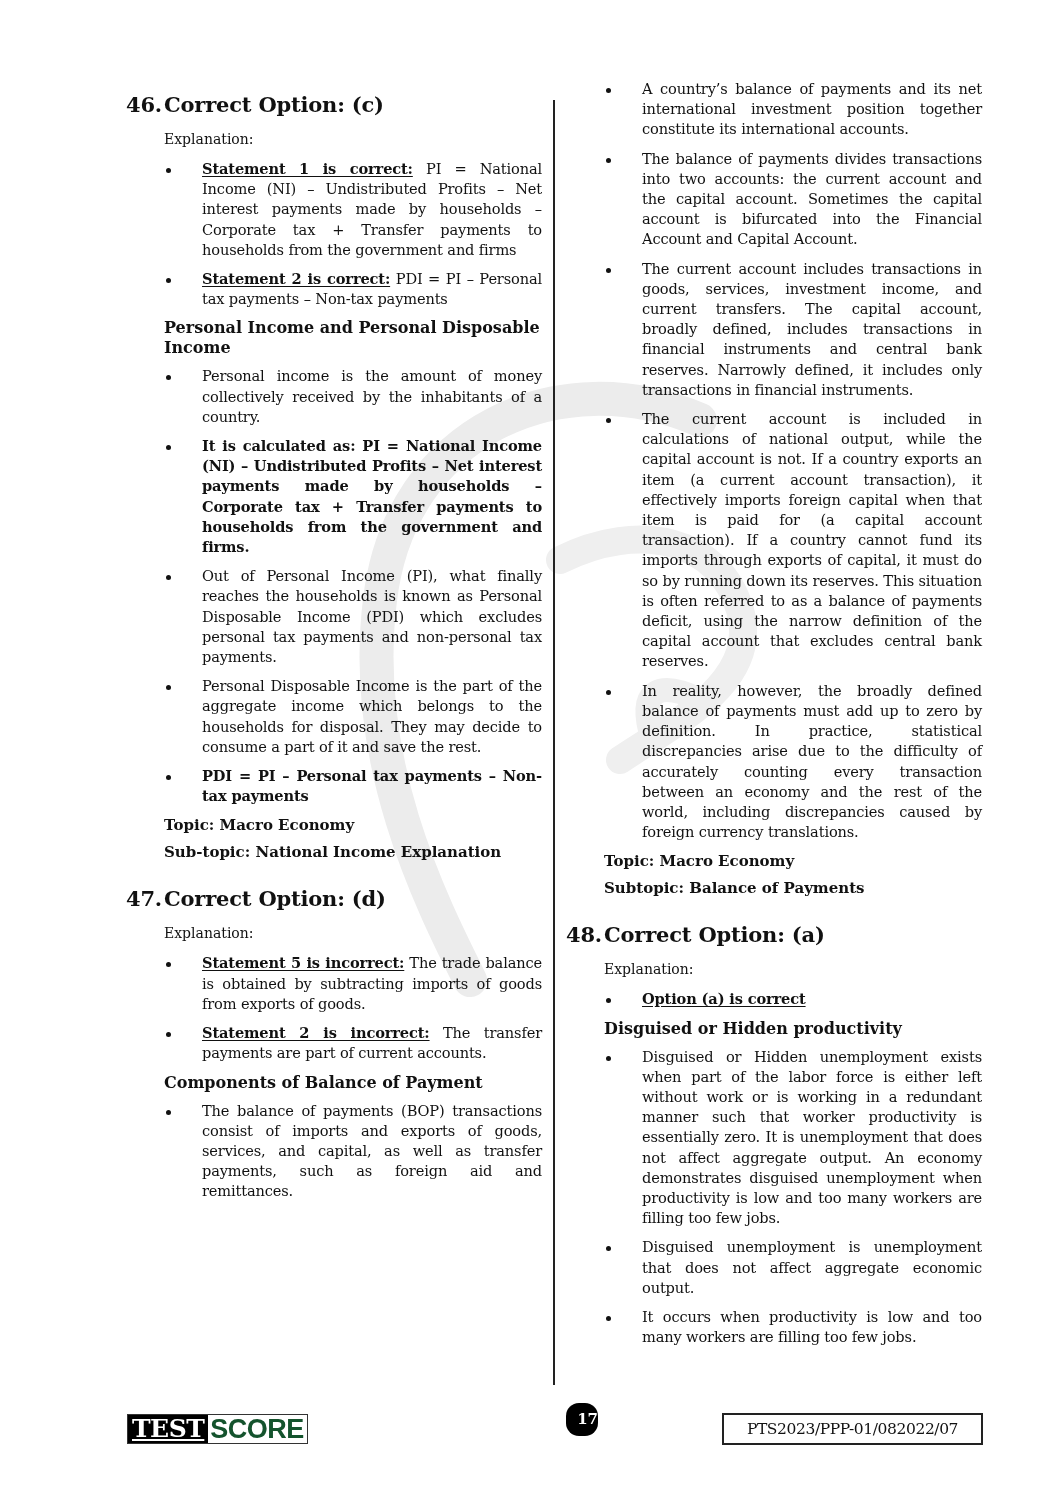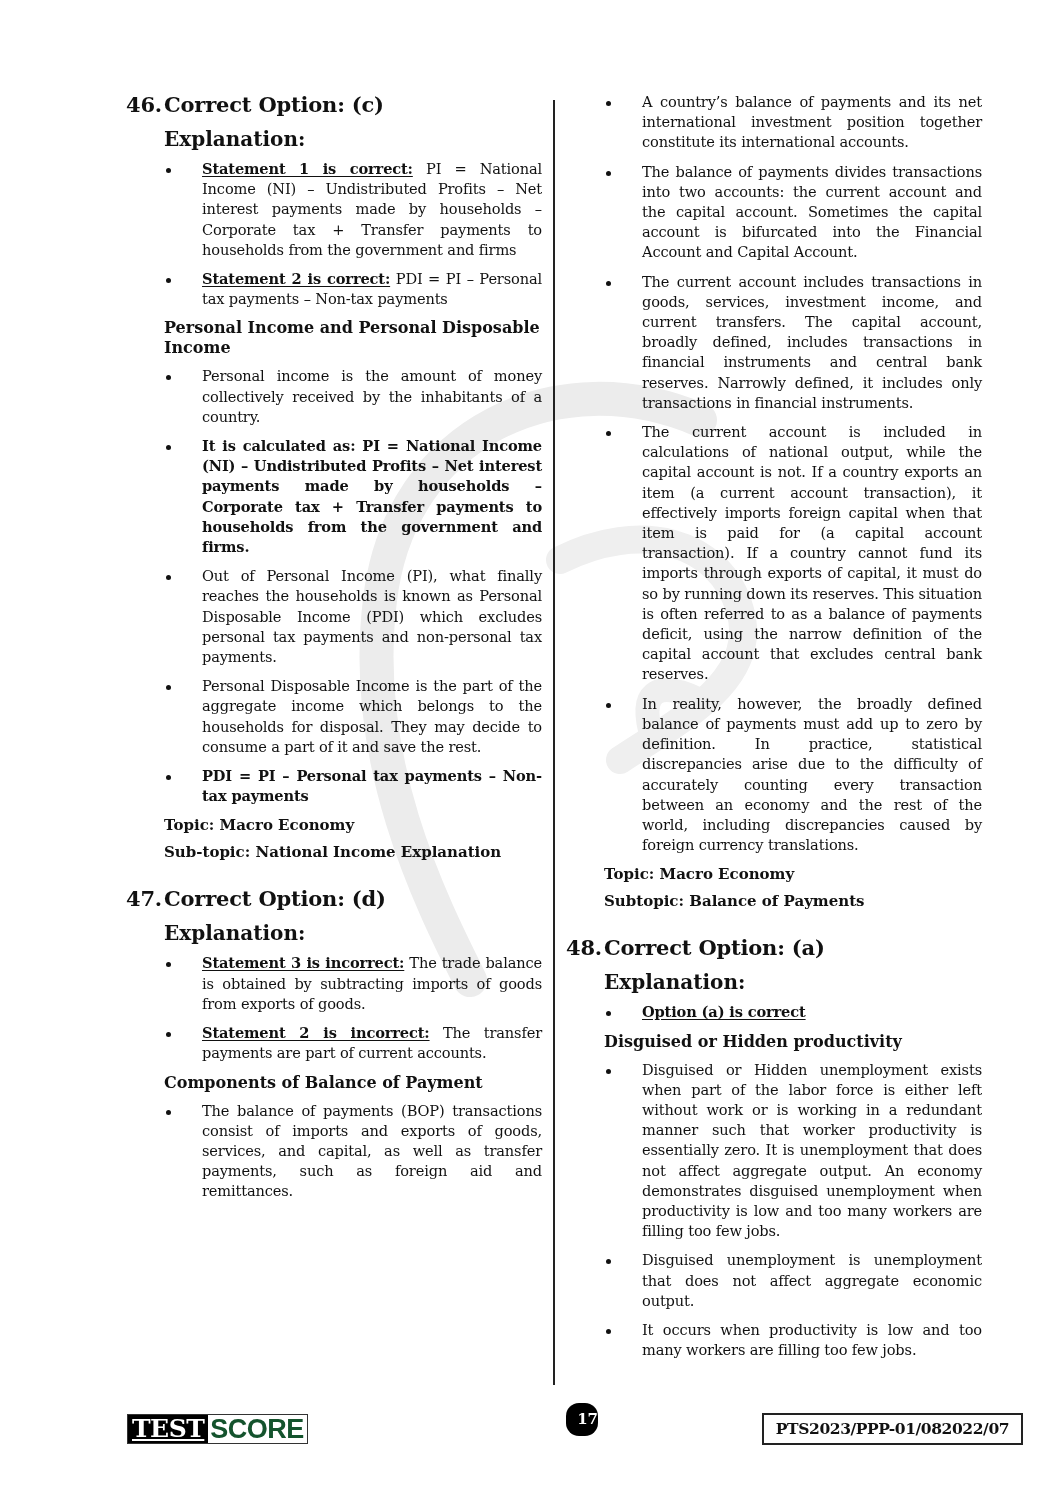--- a/index.html
+++ b/index.html
@@ -13,21 +13,21 @@
   .col-left { left: 126px; width: 416px; }
   .col-right { left: 604px; width: 378px; }
   .divider { position: absolute; left: 553px; top: 100px; width: 2px; height: 1285px; background: #222; }
 
   .q-heading {
     font-family: "DejaVu Serif", serif; font-weight: bold; font-size: 21px;
     margin: 0 0 10px 0; letter-spacing: -0.2px; line-height: 26px;
   }
   .q-heading .num { display: inline-block; width: 38px; }
   .indent { margin-left: 38px; }
-  .exp-label { font-weight: bold; font-size: 20px; line-height: 22px; margin: 0 0 9px 0; }
+  .exp-label { font-weight: normal; font-size: 14px; line-height: 22px; margin: 0 0 9px 0; }
   .subhead { font-weight: bold; font-size: 16px; line-height: 20px; margin: 8px 0 8px 0; }
   .topic { font-weight: bold; font-size: 15px; line-height: 20px; margin: 0 0 7px 0; }
 
   ul.bullets { list-style: none; margin: 0; padding: 0; }
   ul.bullets li {
     position: relative; padding-left: 38px; font-size: 14.6px; line-height: 20.2px;
     text-align: justify; margin-bottom: 9px; letter-spacing: -0.15px;
   }
   ul.bullets li .dot {
     position: absolute; left: 2px; top: 9px; width: 5px; height: 5px; border-radius: 50%; background: #111;
@@ -45,22 +45,22 @@
   }
   .logo-score {
     background: #fff; color: #14532d; font-family: "Liberation Sans", sans-serif; font-weight: bold;
     font-size: 27px; line-height: 28px; padding: 0 3px 0 2px; letter-spacing: -0.5px;
   }
   .page-number {
     position: absolute; left: 566px; top: 1403px; width: 32px; height: 33px; background: #000; color: #fff;
     font-weight: bold; font-size: 15px; text-align: right; line-height: 33px; border-radius: 13px;
   }
   .code-box {
-    position: absolute; left: 762px; top: 1413px; width: 261px; height: 32px; box-sizing: border-box;
-    border: 2px solid #222; font-weight: bold; font-size: 15.5px; text-align: center; line-height: 28px;
+    position: absolute; left: 722px; top: 1413px; width: 261px; height: 32px; box-sizing: border-box;
+    border: 2px solid #222; font-weight: normal; font-size: 15.5px; text-align: center; line-height: 28px;
     letter-spacing: -0.4px;
   }
 </style>
 </head>
 <body>
 
 <svg class="watermark" viewBox="0 0 1058 1497">
   <path d="M 700 420 C 560 360, 400 430, 380 600 C 360 760, 430 900, 470 980" fill="none" stroke="#ececec" stroke-width="34" stroke-linecap="round"></path>
   <path d="M 560 560 C 640 520, 720 540, 740 610 C 760 680, 680 720, 620 760" fill="none" stroke="#efefef" stroke-width="28" stroke-linecap="round"></path>
   <path d="M 700 700 C 660 680, 640 690, 650 730" fill="none" stroke="#efefef" stroke-width="24" stroke-linecap="round"></path>
@@ -92,32 +92,32 @@
     </div>
   </section>
 
   <section style="margin-top:24px;">
     <div class="q-heading">
       <span class="num">47.</span><span>Correct Option: (d)</span>
     </div>
     <div class="indent">
       <div class="exp-label">Explanation:</div>
       <ul class="bullets">
-        <li><span class="dot"></span><span class="u-bold">Statement 3 is incorrect:</span><span> The trade balance is obtained by subtracting imports of goods from exports of goods.</span></li>
+        <li><span class="dot"></span><span class="u-bold">Statement 5 is incorrect:</span><span> The trade balance is obtained by subtracting imports of goods from exports of goods.</span></li>
         <li><span class="dot"></span><span class="u-bold">Statement 2 is incorrect:</span><span> The transfer payments are part of current accounts.</span></li>
       </ul>
       <div class="subhead">Components of Balance of Payment</div>
       <ul class="bullets">
         <li><span class="dot"></span><span>The balance of payments (BOP) transactions consist of imports and exports of goods, services, and capital, as well as transfer payments, such as foreign aid and remittances.</span></li>
       </ul>
     </div>
   </section>
 </div>
 
-<div class="col col-right" style="top:92px;">
+<div class="col col-right" style="top:79px;">
   <section>
     <ul class="bullets">
       <li><span class="dot"></span><span>A country’s balance of payments and its net international investment position together constitute its international accounts.</span></li>
       <li><span class="dot"></span><span>The balance of payments divides transactions into two accounts: the current account and the capital account. Sometimes the capital account is bifurcated into the Financial Account and Capital Account.</span></li>
       <li><span class="dot"></span><span>The current account includes transactions in goods, services, investment income, and current transfers. The capital account, broadly defined, includes transactions in financial instruments and central bank reserves. Narrowly defined, it includes only transactions in financial instruments.</span></li>
       <li><span class="dot"></span><span>The current account is included in calculations of national output, while the capital account is not.  If a country exports an item (a current account transaction), it effectively imports foreign capital when that item is paid for (a capital account transaction). If a country cannot fund its imports through exports of capital, it must do so by running down its reserves. This situation is often referred to as a balance of payments deficit, using the narrow definition of the capital account that excludes central bank reserves.</span></li>
       <li><span class="dot"></span><span>In reality, however, the broadly defined balance of payments must add up to zero by definition. In practice, statistical discrepancies arise due to the difficulty of accurately counting every transaction between an economy and the rest of the world, including discrepancies caused by foreign currency translations.</span></li>
     </ul>
     <div class="topic">Topic: Macro Economy</div>
     <div class="topic">Subtopic: Balance of Payments</div>

